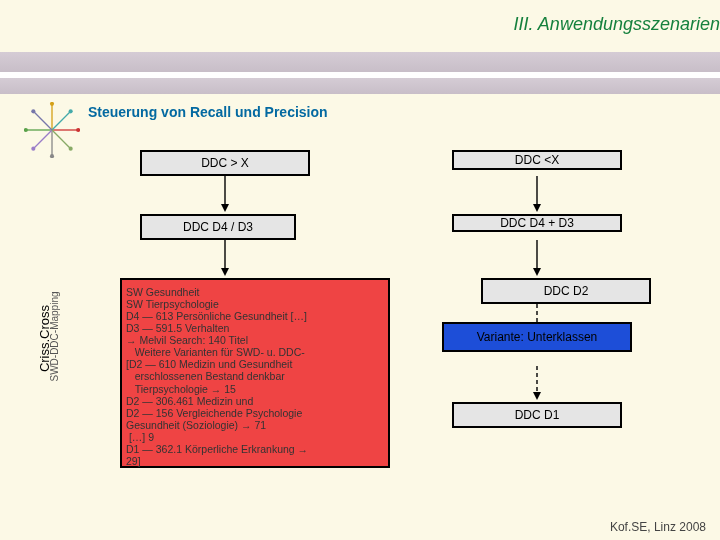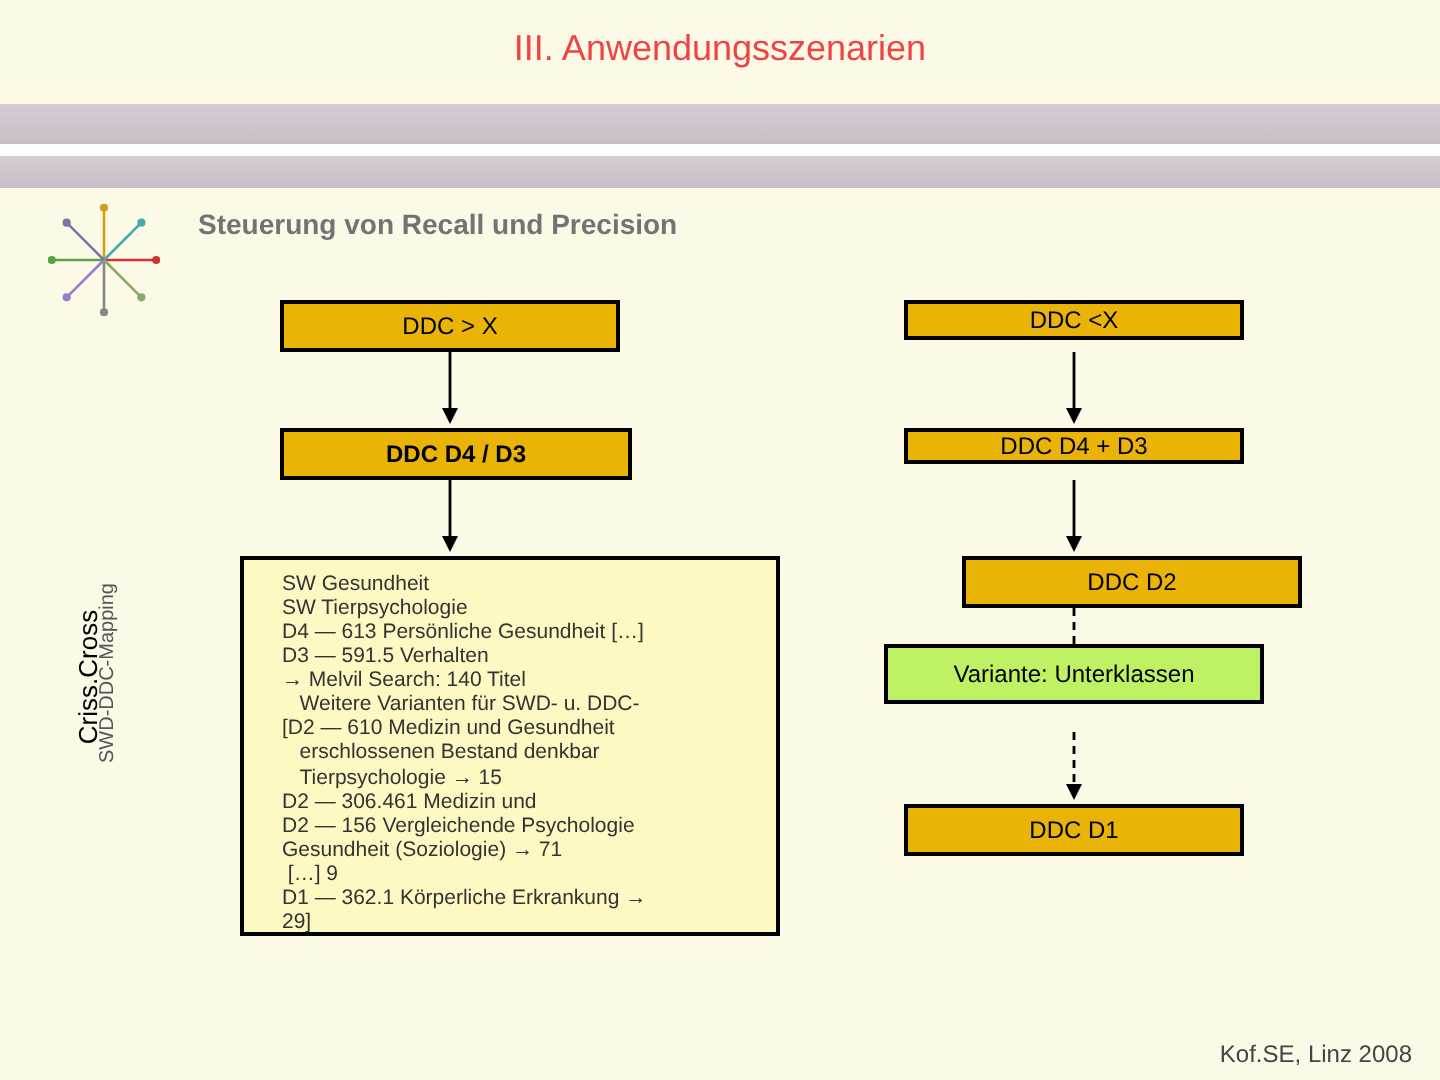--- a/index.html
+++ b/index.html
@@ -6,25 +6,26 @@
   body {
     width: 720px;
     height: 540px;
     background: #fcf9e6;
     font-family: Arial, Helvetica, sans-serif;
     position: relative;
     overflow: hidden;
   }
   .title-bar {
     width: 100%;
-    text-align: center;
+    text-align: right;
     padding: 14px 0 10px 0;
     font-size: 18px;
-    color: #ef4444;
+    color: #15803d;
     font-weight: normal;
+    font-style: italic;
   }
   .band {
     position: absolute;
     left: 0;
     width: 100%;
     background: linear-gradient(to bottom, #d5ccd5, #c8bec8);
   }
   .band-top { top: 52px; height: 20px; }
   .band-mid { top: 72px; height: 6px; background: #fff; }
   .band-low { top: 78px; height: 16px; }
@@ -60,49 +61,49 @@
   }
   .logo {
     position: absolute;
     left: 24px;
     top: 6px;
     width: 56px;
     height: 56px;
   }
   .subtitle {
     position: absolute;
-    left: 99px;
+    left: 88px;
     top: 8px;
     font-size: 14px;
     font-weight: bold;
-    color: #737373;
+    color: #0369a1;
   }
   .box {
     position: absolute;
     border: 2px solid #000;
-    background: #eab308;
+    background: #e5e5e5;
     font-size: 12px;
     display: flex;
     align-items: center;
     justify-content: center;
     text-align: center;
   }
   .bigbox {
     position: absolute;
     border: 2px solid #000;
-    background: #fef9c3;
+    background: #ef4444;
     font-size: 10.5px;
-    padding: 6px 19px;
+    padding: 6px 4px;
     line-height: 1.15;
     color: #333;
   }
   .right-info {
     position: absolute;
     border: 2px solid #000;
-    background: #bef264;
+    background: #1d4ed8;
     font-size: 12px;
     text-align: center;
     padding: 6px 8px;
   }
   .footer {
     position: absolute;
     right: 14px;
     bottom: 6px;
     font-size: 12px;
     color: #444;
@@ -150,21 +151,21 @@
     <div class="sidebar-rot small" style="left:-36px;">SWD-DDC-Mapping</div>
   </div>
 
   <div class="box" style="left:140px; top:54px; width:170px; height:26px;">DDC &gt; X</div>
 
   <svg class="arrow" style="left:220px; top:80px;" width="10" height="36">
     <line class="arrow-line" x1="5" y1="0" x2="5" y2="30"></line>
     <polygon class="arrow-head" points="5,36 1,28 9,28"></polygon>
   </svg>
 
-  <div class="box" style="left:140px; top:118px; width:176px; height:26px;font-weight:bold;">DDC D4 / D3</div>
+  <div class="box" style="left:140px; top:118px; width:156px; height:26px;">DDC D4 / D3</div>
 
   <svg class="arrow" style="left:220px; top:144px;" width="10" height="36">
     <line class="arrow-line" x1="5" y1="0" x2="5" y2="30"></line>
     <polygon class="arrow-head" points="5,36 1,28 9,28"></polygon>
   </svg>
 
   <div class="bigbox" style="left:120px; top:182px; width:270px; height:190px; white-space:pre-wrap;">SW Gesundheit
 SW Tierpsychologie
 D4 — 613 Persönliche Gesundheit […]
 D3 — 591.5 Verhalten

